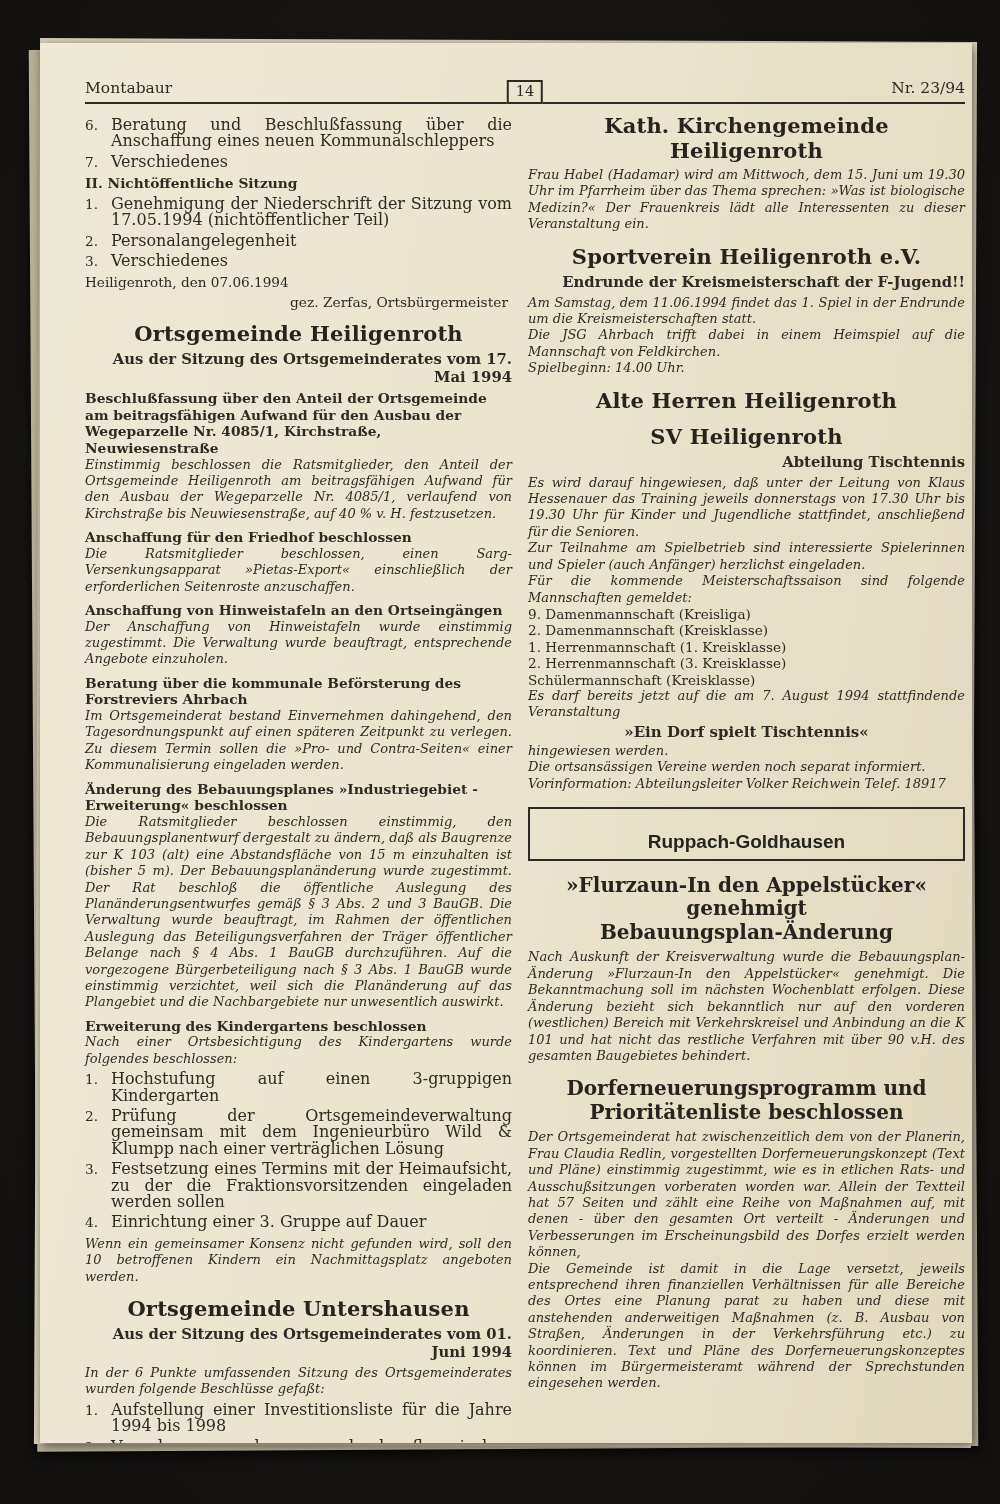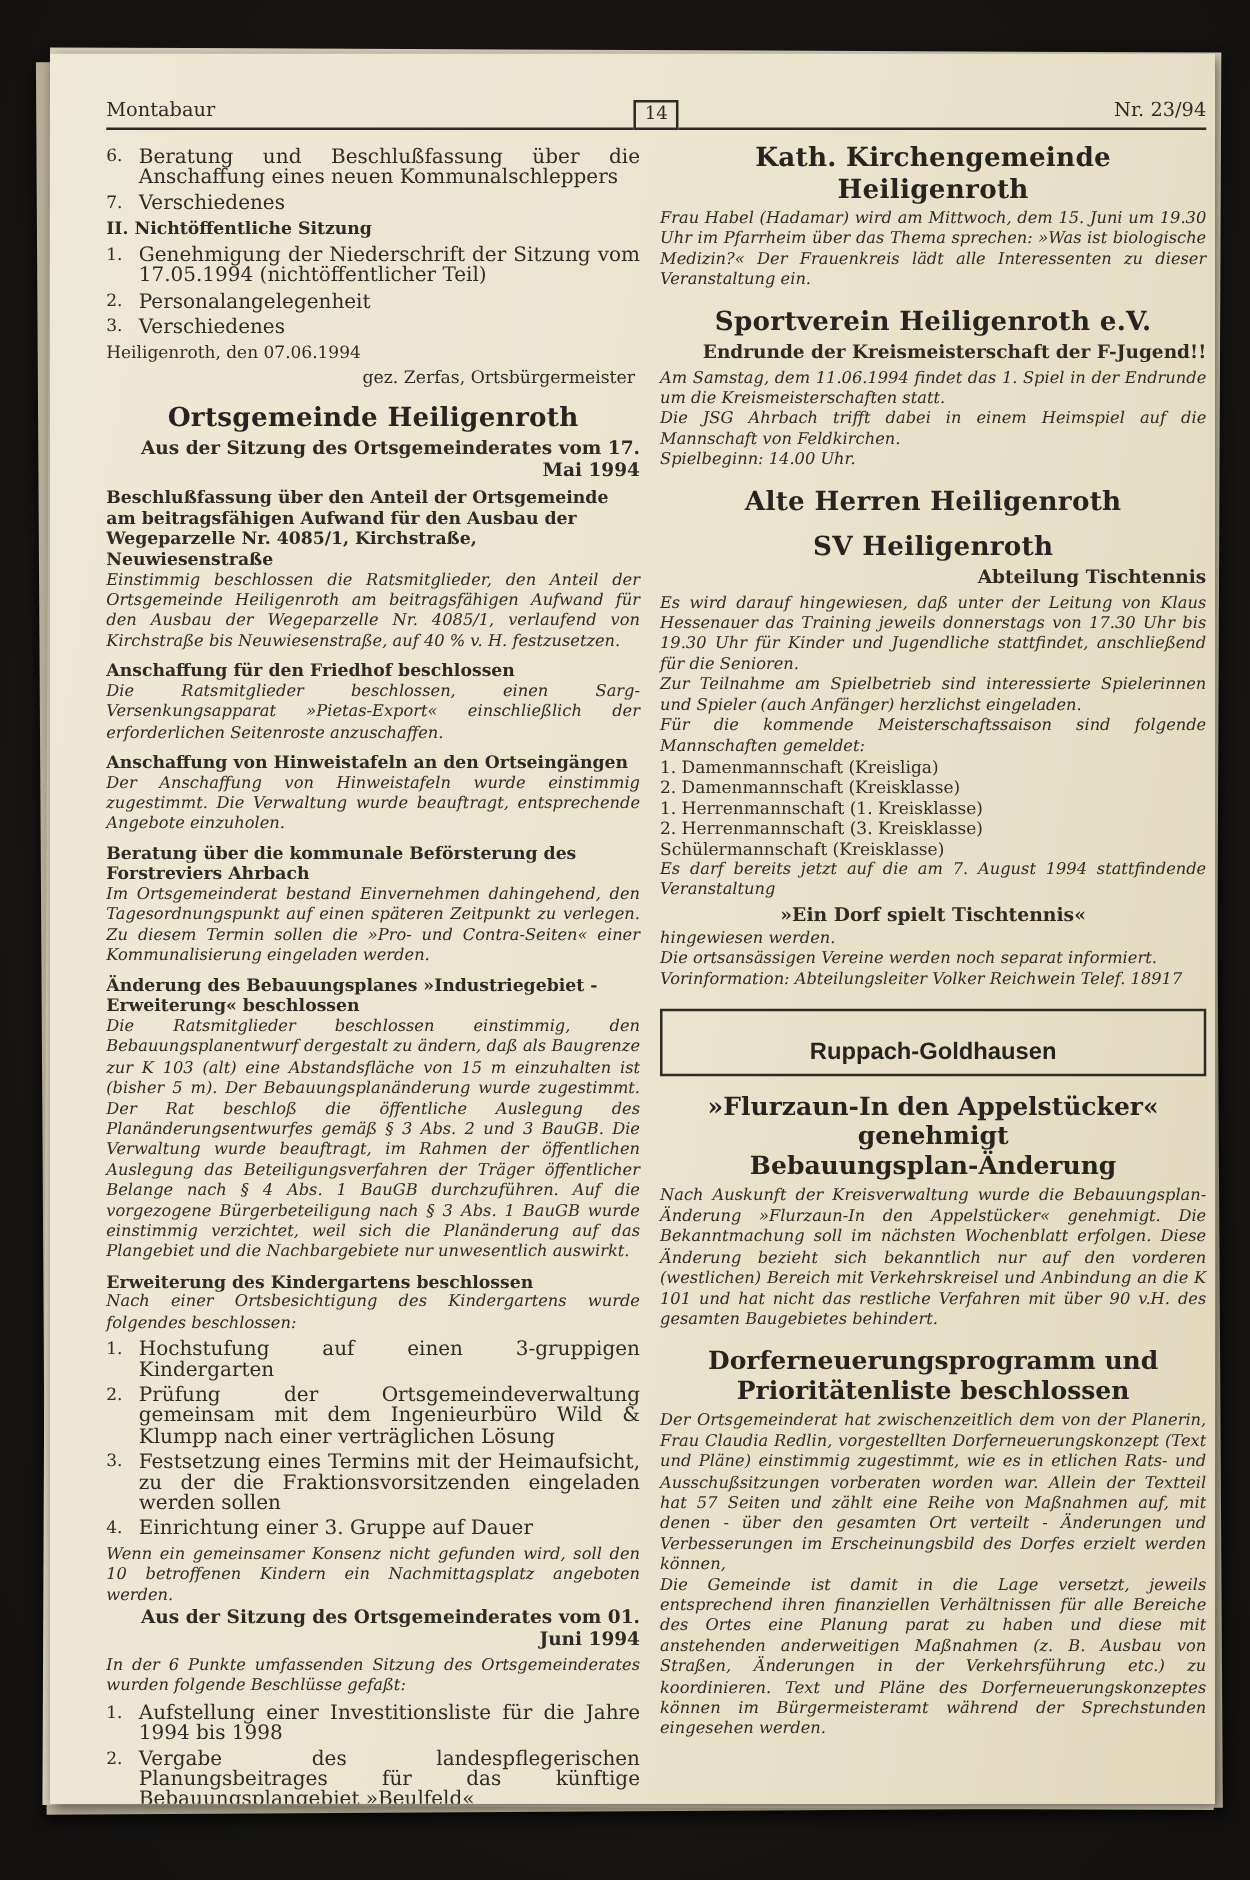--- a/index.html
+++ b/index.html
@@ -140,20 +140,21 @@
               <span class="n">3.</span>
               <span class="t">Festsetzung eines Termins mit der Heimaufsicht, zu der die Fraktionsvorsitzenden eingeladen werden sollen</span>
             </div>
           <div class="li">
               <span class="n">4.</span>
               <span class="t">Einrichtung einer 3. Gruppe auf Dauer</span>
             </div>
         </div>
         <p class="para gap-top">Wenn ein gemeinsamer Konsenz nicht gefunden wird, soll den 10 betroffenen Kindern ein Nachmittagsplatz angeboten werden.</p>
 
+        <h2 class="art">Ortsgemeinde Untershausen</h2>
         <h3 class="csub">Aus der Sitzung des Ortsgemeinderates vom 01. Juni 1994</h3>
         <p class="para">In der 6 Punkte umfassenden Sitzung des Ortsgemeinderates wurden folgende Beschlüsse gefaßt:</p>
         <div class="numlist">
           <div class="li">
               <span class="n">1.</span>
               <span class="t">Aufstellung einer Investitionsliste für die Jahre 1994 bis 1998</span>
             </div>
           <div class="li">
               <span class="n">2.</span>
               <span class="t">Vergabe des landespflegerischen Planungsbeitrages für das künftige Bebauungsplangebiet »Beulfeld«</span>
@@ -174,21 +175,21 @@
         <p class="para">Spielbeginn: 14.00 Uhr.</p>
 
         <h2 class="art">Alte Herren Heiligenroth</h2>
 
         <h2 class="art">SV Heiligenroth</h2>
         <h3 class="csub">Abteilung Tischtennis</h3>
         <p class="para">Es wird darauf hingewiesen, daß unter der Leitung von Klaus Hessenauer das Training jeweils donnerstags von 17.30 Uhr bis 19.30 Uhr für Kinder und Jugendliche stattfindet, anschließend für die Senioren.</p>
         <p class="para">Zur Teilnahme am Spielbetrieb sind interessierte Spielerinnen und Spieler (auch Anfänger) herzlichst eingeladen.</p>
         <p class="para">Für die kommende Meisterschaftssaison sind folgende Mannschaften gemeldet:</p>
         <div>
-          <p class="tline">1. Damenmannschaft (Kreisliga)</p>
+          <p class="tline">9. Damenmannschaft (Kreisliga)</p>
           <p class="tline">2. Damenmannschaft (Kreisklasse)</p>
           <p class="tline">1. Herrenmannschaft (1. Kreisklasse)</p>
           <p class="tline">2. Herrenmannschaft (3. Kreisklasse)</p>
           <p class="tline">Schülermannschaft (Kreisklasse)</p>
         </div>
         <p class="para">Es darf bereits jetzt auf die am 7. August 1994 stattfindende Veranstaltung</p>
         <p class="center-bold">»Ein Dorf spielt Tischtennis«</p>
         <p class="para">hingewiesen werden.</p>
         <p class="para">Die ortsansässigen Vereine werden noch separat informiert.</p>
         <p class="para">Vorinformation: Abteilungsleiter Volker Reichwein Telef. 18917</p>

